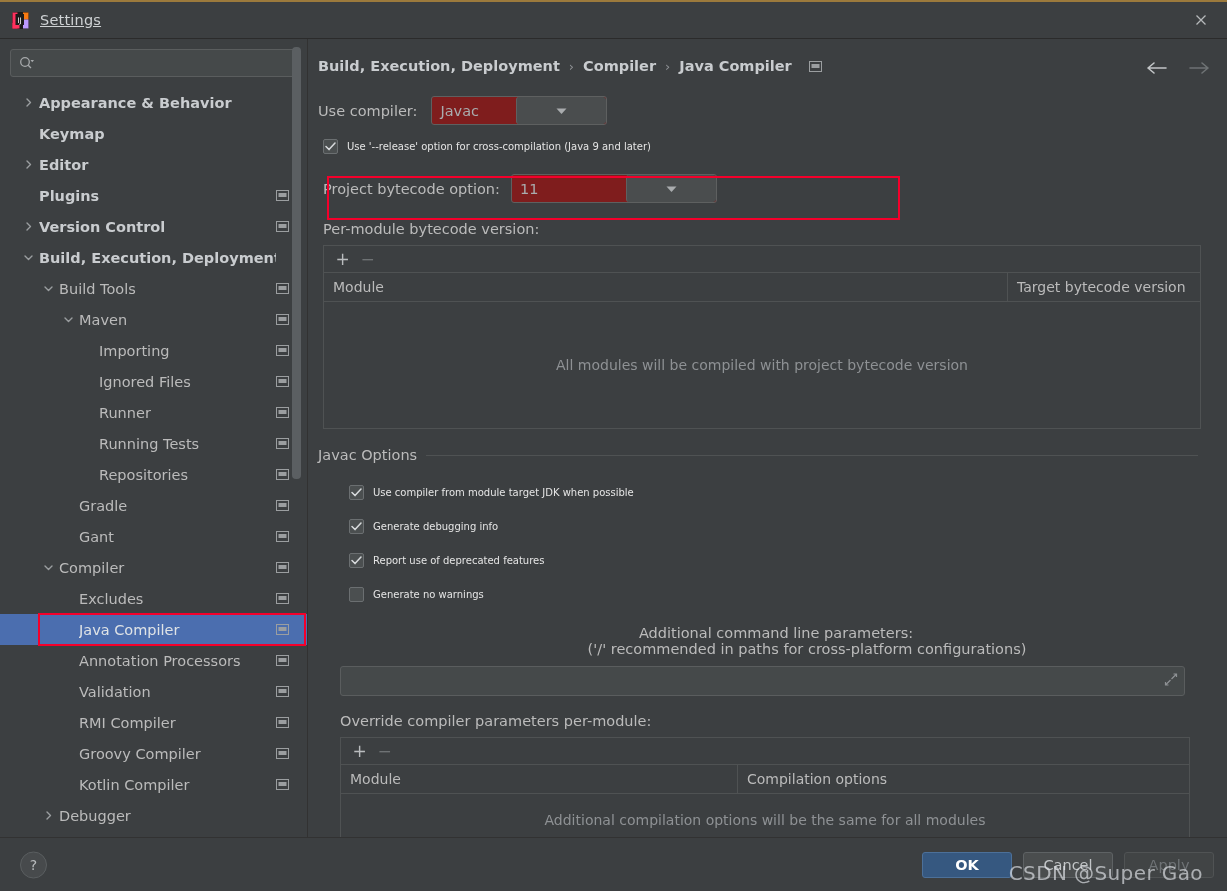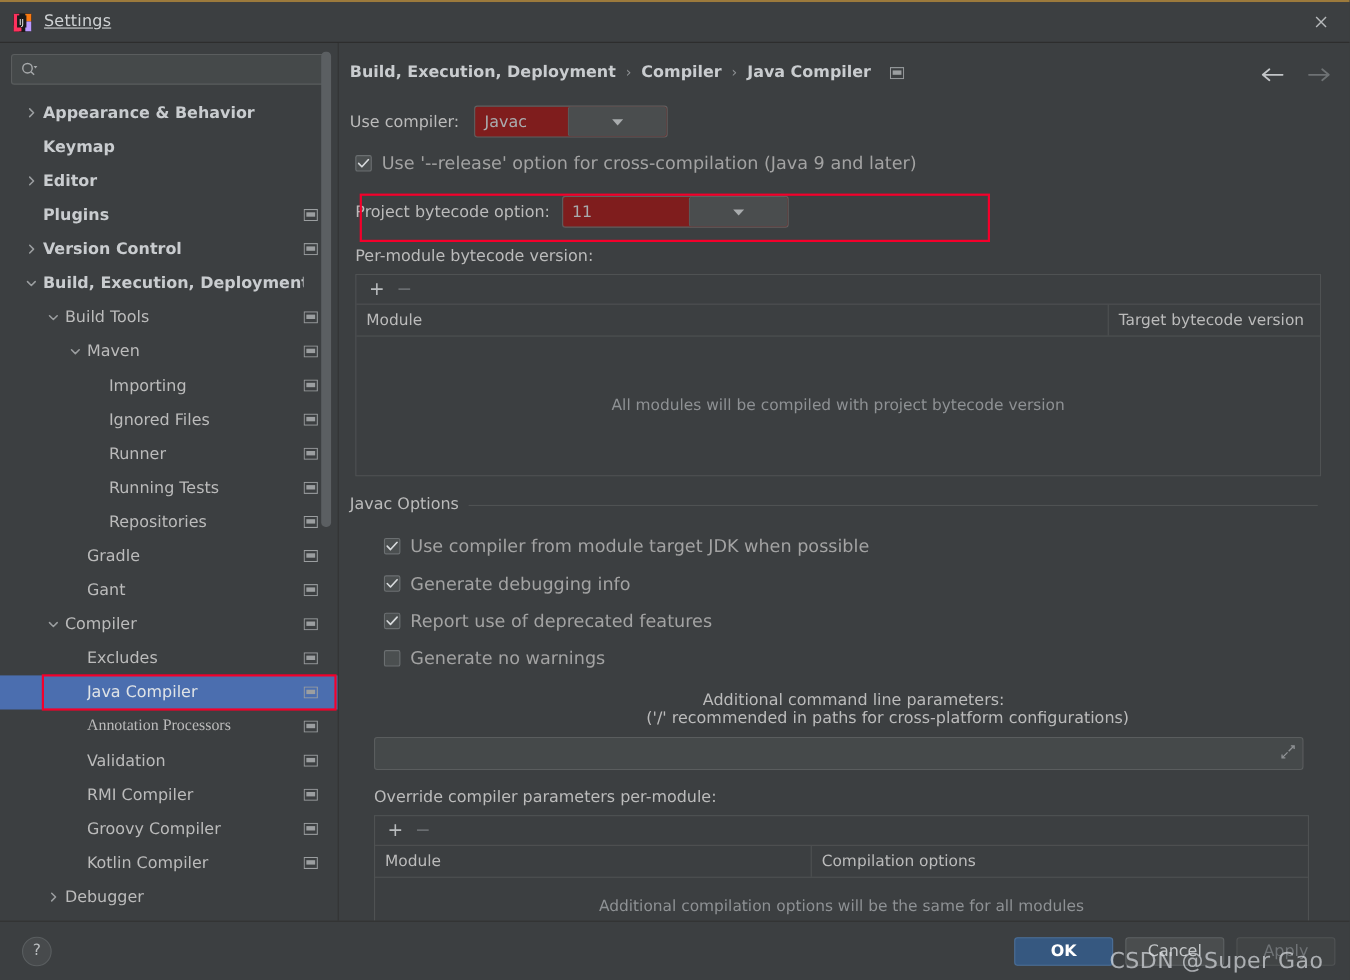--- a/index.html
+++ b/index.html
@@ -113,21 +113,21 @@
     width: 30px; height: 100%; display:flex; align-items:center; justify-content:center;
     border-left: 1px solid #5e6060; background: #4a4d4e;
   }
 
   .chk-row { display: flex; align-items: center; cursor: pointer; }
   .chk {
     width: 15px; height: 15px; border: 1px solid #6b6f71; border-radius: 2px;
     background: #4b4f50; margin-right: 9px; flex: none;
     display: flex; align-items: center; justify-content: center;
   }
-  .chk-lbl { font-size: 16px; color: #a3a3a3; }
+  .chk-lbl { font-size: 10px; color: #e5e5e5; }
 
   
   .tbl {
     border: 1px solid #4f5253; background: #3c3f41;
   }
   .tbl-toolbar {
     height: 27px; display: flex; align-items: center; gap: 6px;
     padding: 0 9px; border-bottom: 1px solid #4f5253;
   }
   .tb-btn { width: 19px; height: 19px; display:flex; align-items:center; justify-content:center; cursor:pointer; font-size:17px; color:#b9bcbe; line-height:1;}
@@ -471,21 +471,21 @@
             </span>
             <span class="tlabel">Java Compiler</span>
             <span class="cfg-icon">
               <svg width="13" height="11" viewBox="0 0 13 11">
                 <rect x="0.5" y="0.5" width="12" height="10" fill="none" stroke="#9b9ea0" stroke-width="1"></rect>
                 <rect x="2.5" y="3" width="8" height="4" fill="#9b9ea0"></rect>
               </svg>
             </span>
           </div>
           <div class="redbox" style="left: 38px; width: 268px; height: 33px; top: 528px;"></div>
-          <div class="tree-item" style="padding-left: 62px; font-family: Liberation Serif, serif;">
+          <div class="tree-item" style="padding-left: 62px;">
             <span class="arrow empty">
               <svg width="11" height="11" viewBox="0 0 11 11">
                 <path d="M4 2 L7.5 5.5 L4 9" stroke="#9b9ea0" stroke-width="1.4" fill="none" stroke-linecap="round" stroke-linejoin="round"></path>
               </svg>
             </span>
             <span class="tlabel">Annotation Processors</span>
             <span class="cfg-icon">
               <svg width="13" height="11" viewBox="0 0 13 11">
                 <rect x="0.5" y="0.5" width="12" height="10" fill="none" stroke="#9b9ea0" stroke-width="1"></rect>
                 <rect x="2.5" y="3" width="8" height="4" fill="#9b9ea0"></rect>

